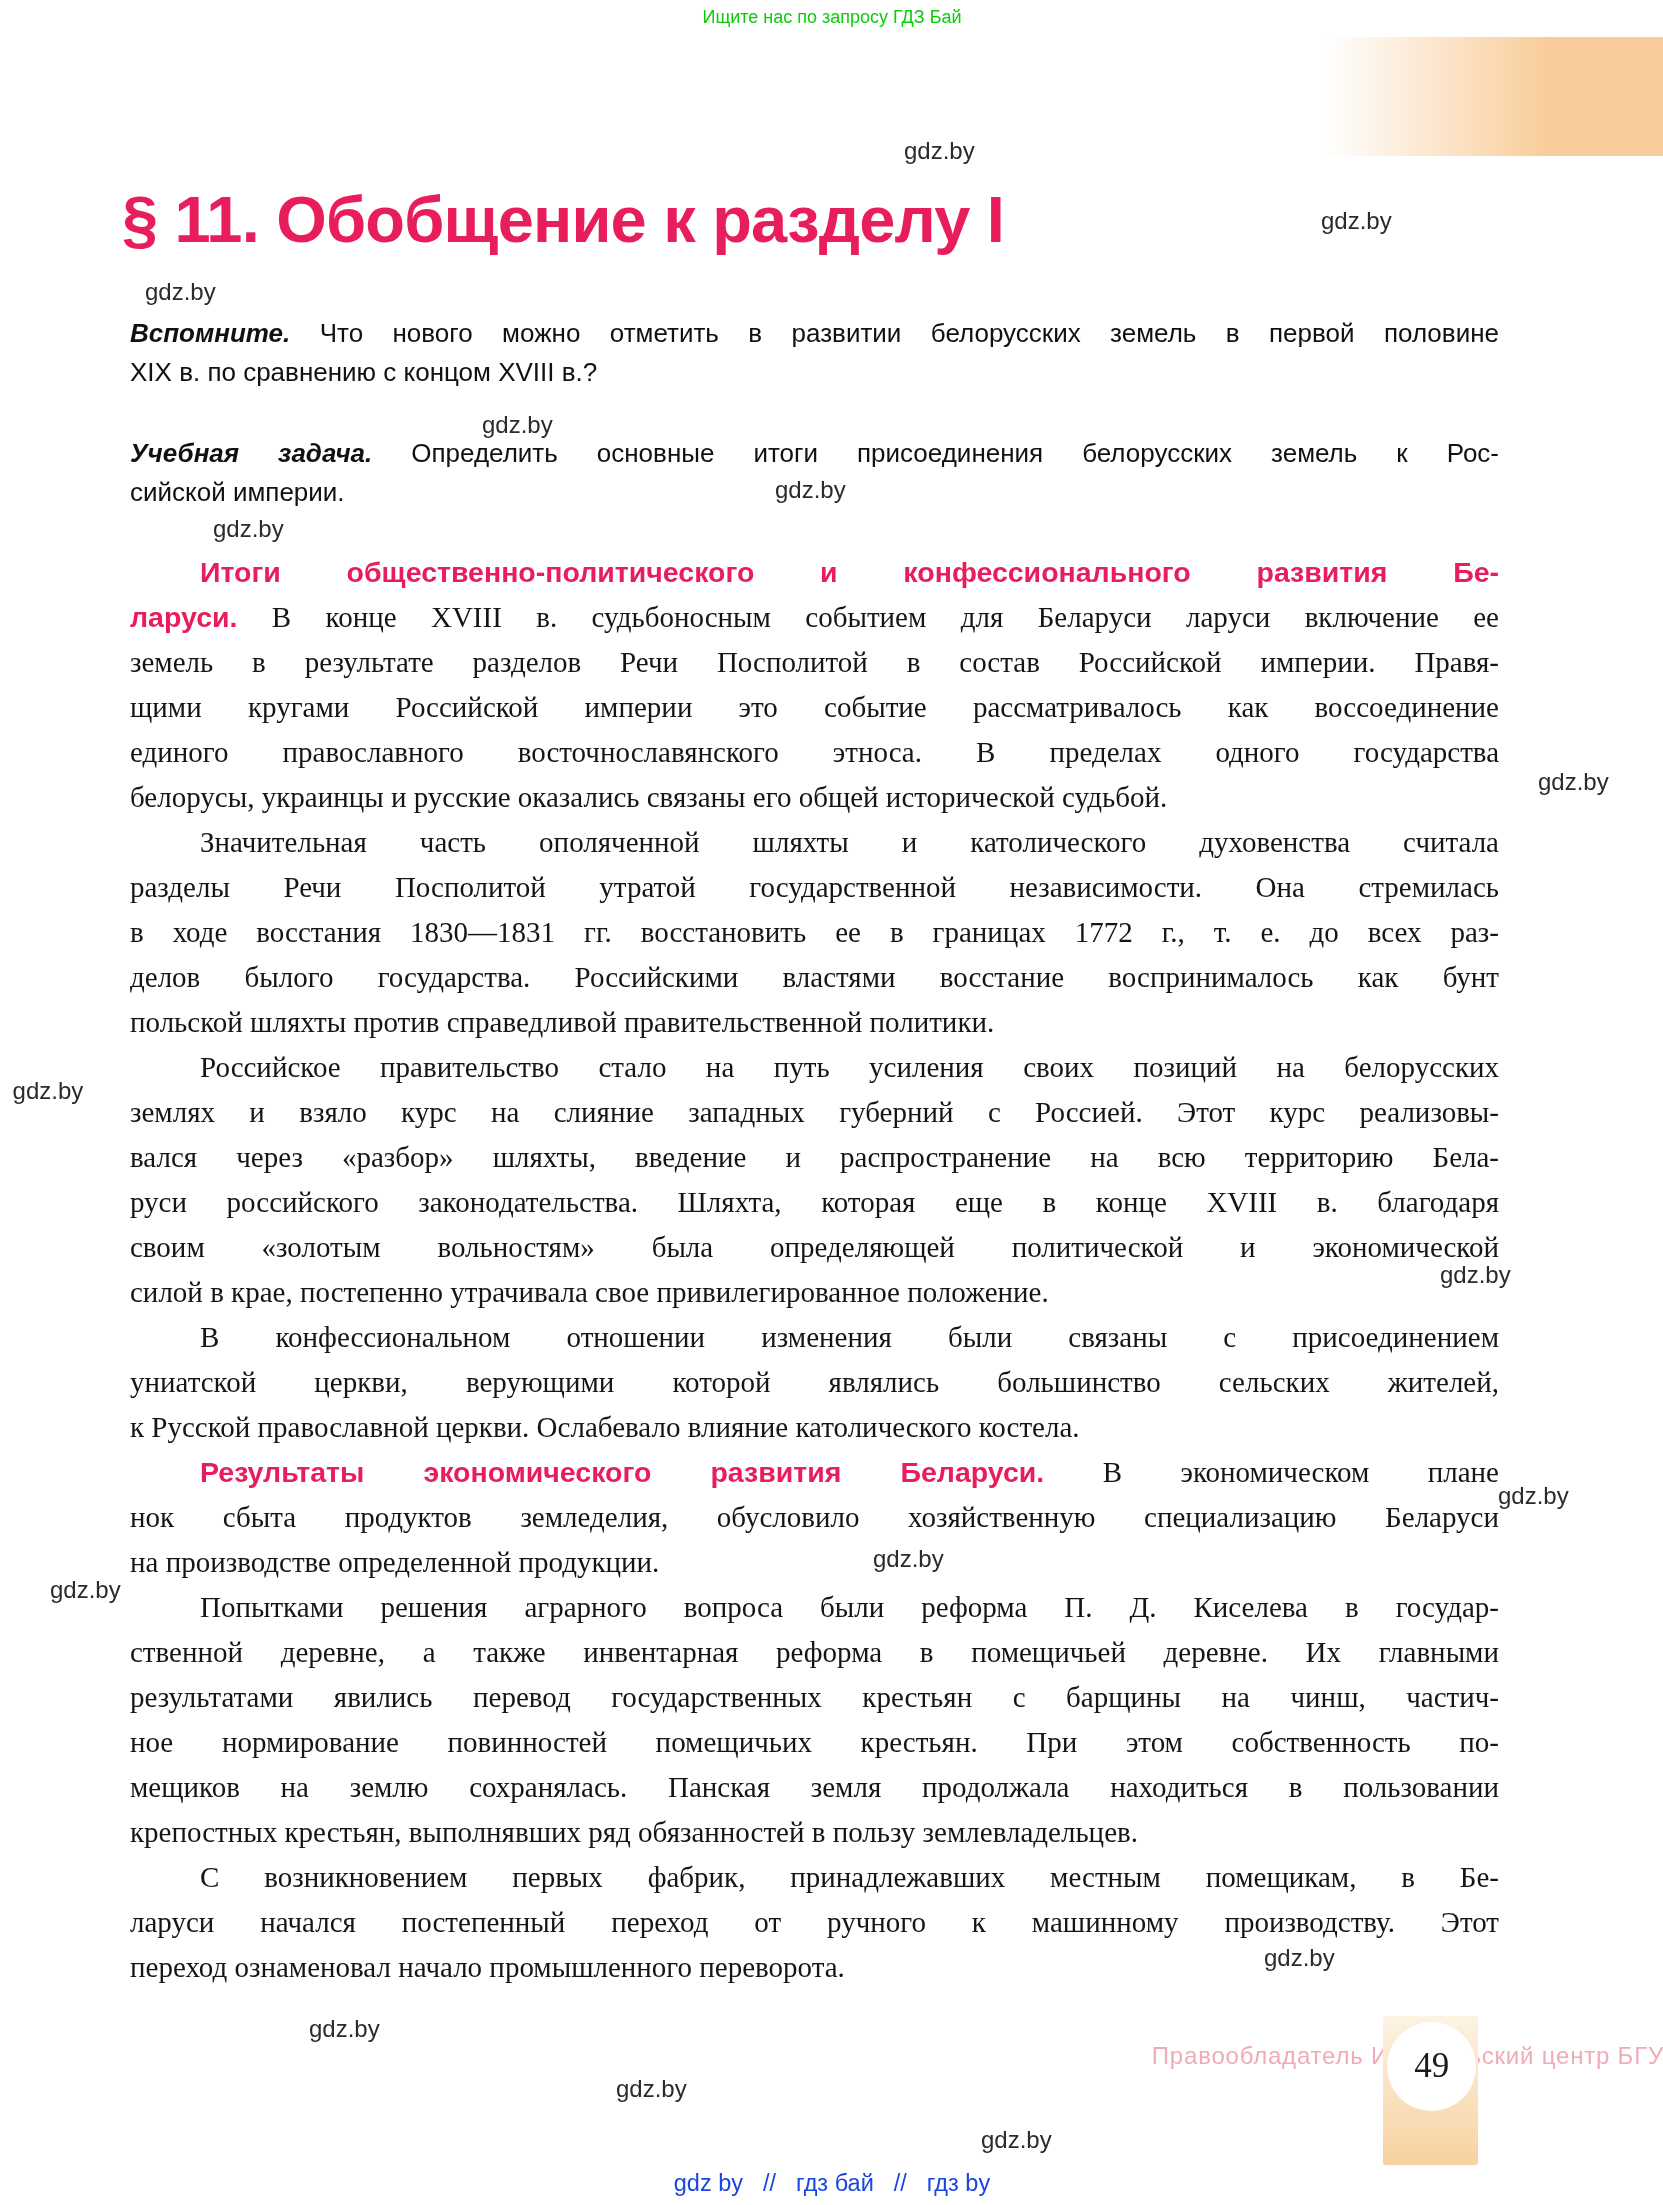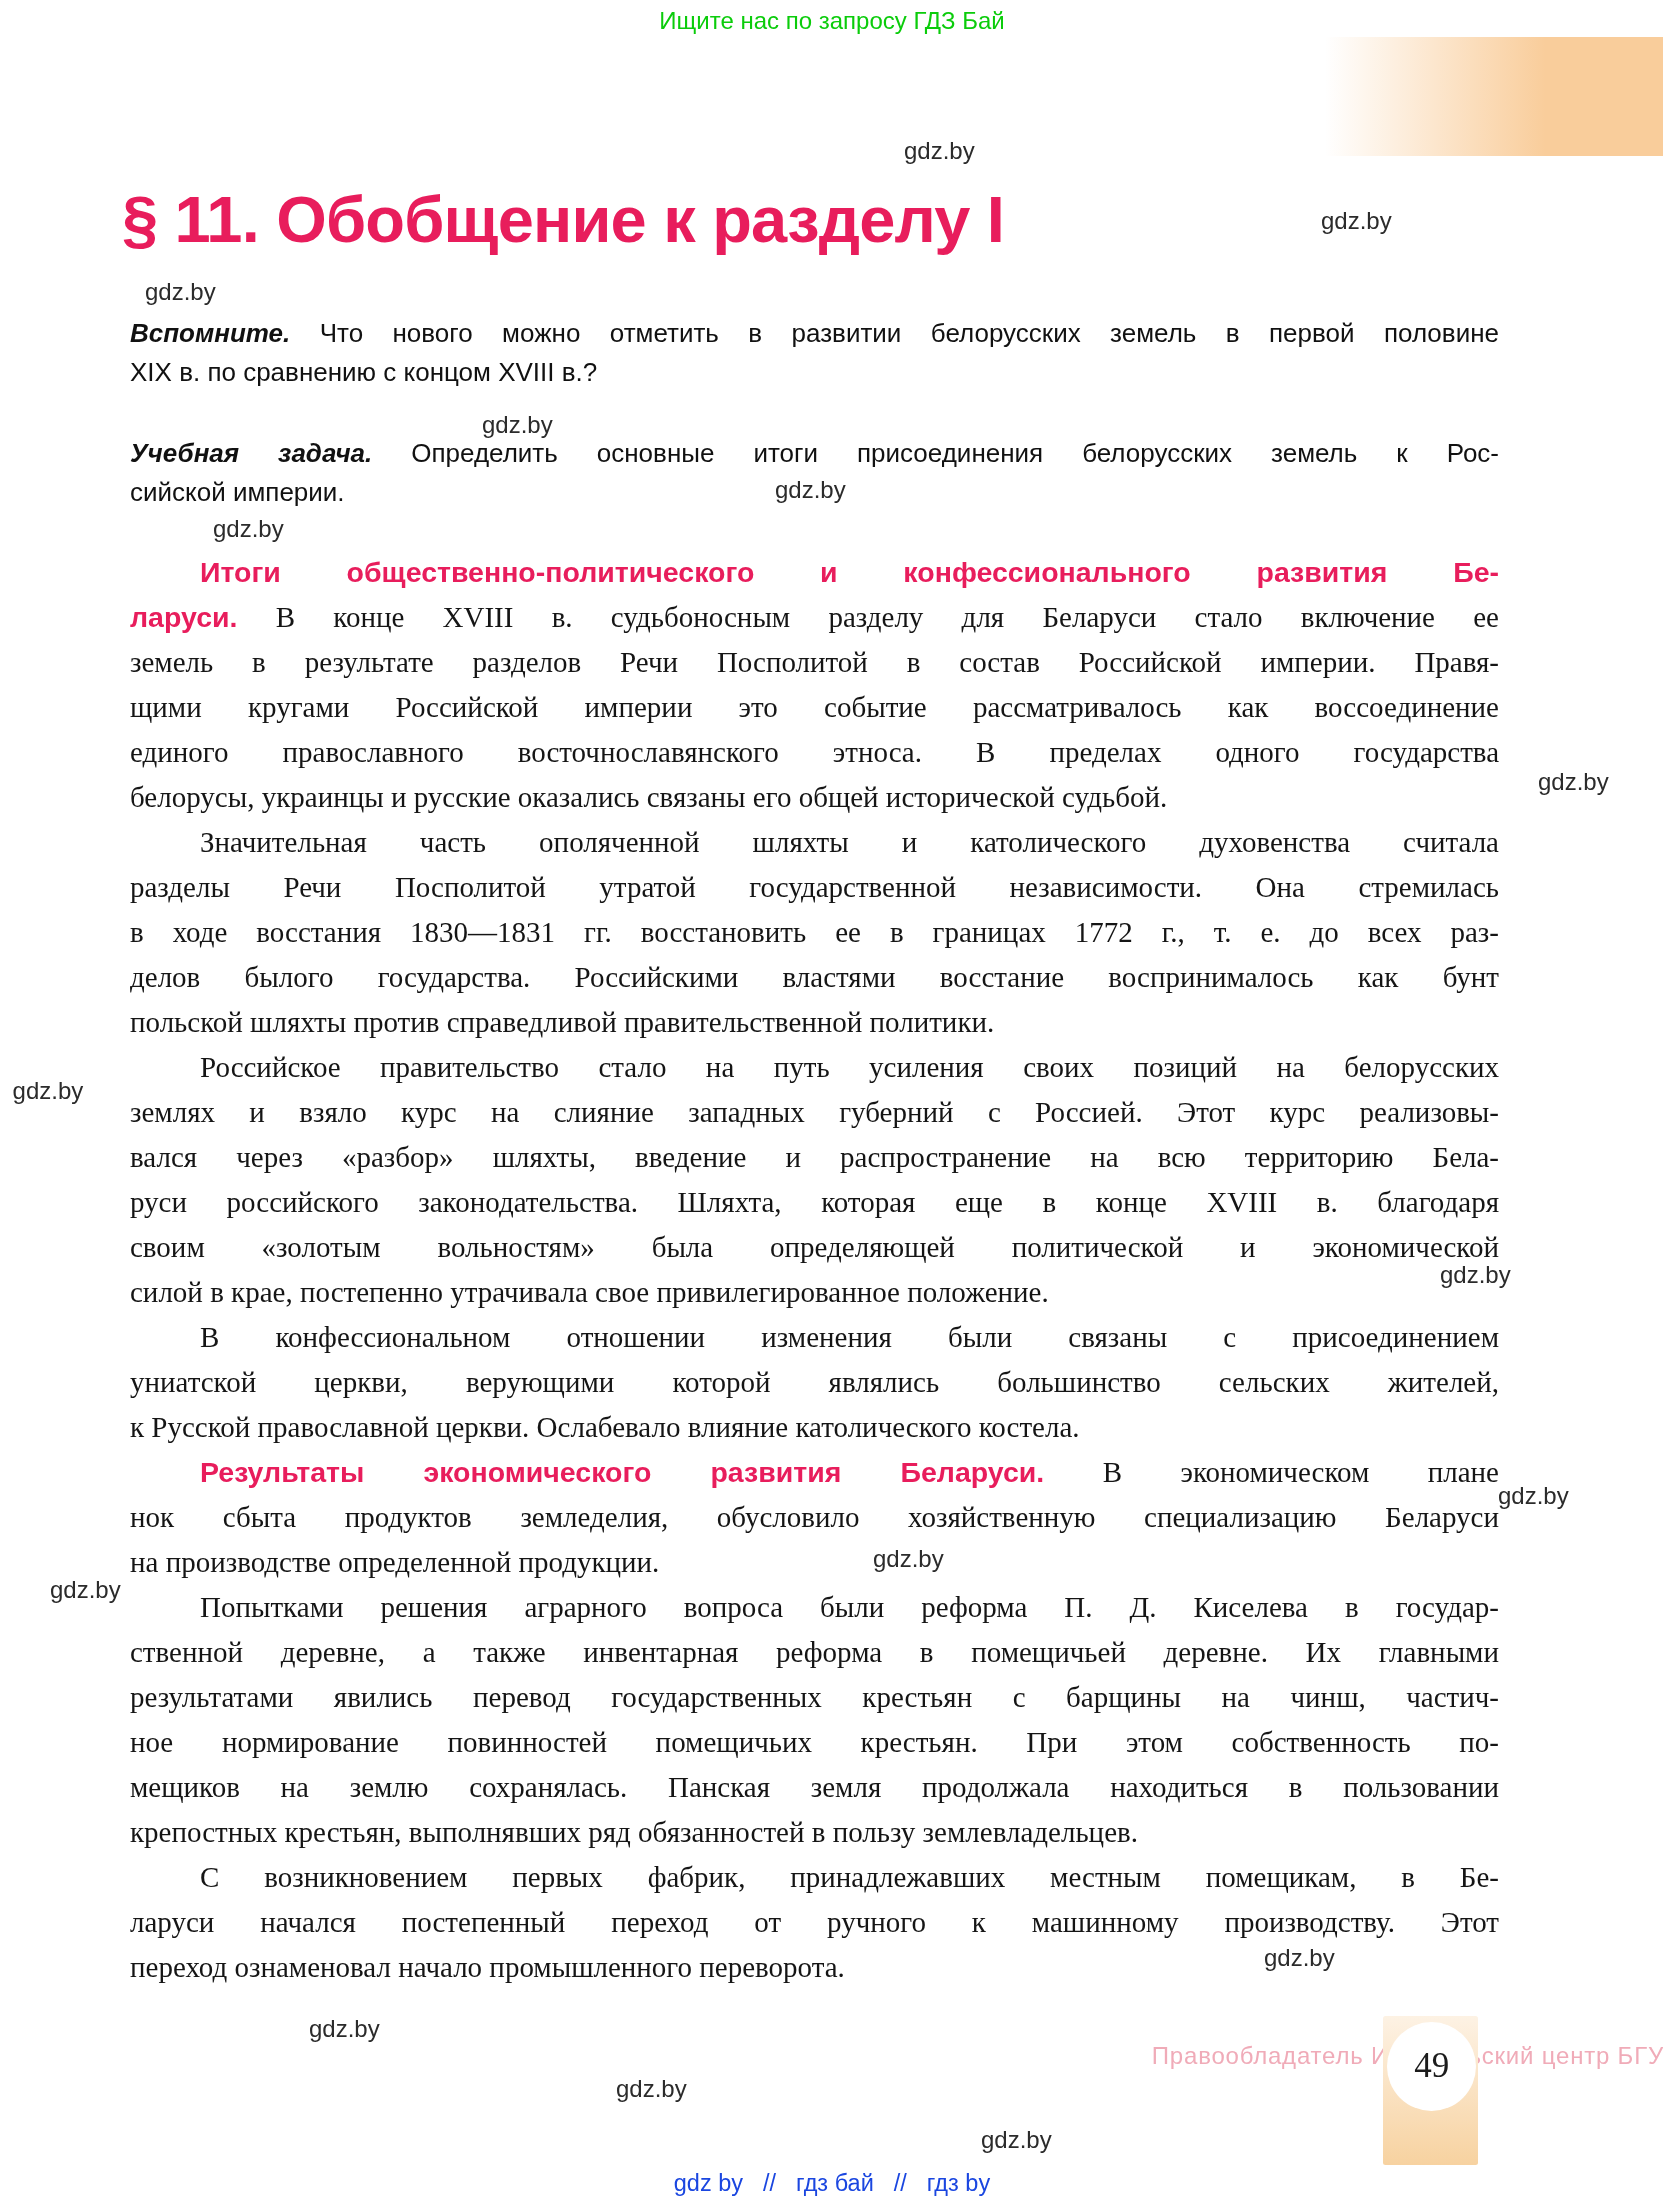--- a/index.html
+++ b/index.html
@@ -4,21 +4,21 @@
 <style>
   html,body{margin:0;padding:0;background:#9a9a9a;}
   .page{
     position:relative;width:1664px;height:2205px;background:#ffffff;
     overflow:hidden;font-family:"Liberation Sans",sans-serif;color:#111;
   }
   .abs{position:absolute;}
   
   .promo{
     left:0;right:0;top:6.7px;text-align:center;
-    font-size:24px;font-weight:400;
+    font-size:18px;font-weight:400;
   }
   
   .peach-bar{
     right:0;top:37px;width:339px;height:119px;
   }
   .pagebox{
     left:1383px;top:2016px;width:95px;height:149px;border-radius:2.5px;
   }
   .pagebox .circle{
     position:absolute;left:4.2px;top:5.9px;width:89px;height:89px;border-radius:50%;
@@ -81,21 +81,21 @@
       </div>
       <div class="block2">
         <div class="jf"><span class="bi">Учебная задача.</span><span> Определить основные итоги присоединения белорусских земель к Рос-</span></div>
         <div><span>сийской империи.</span></div>
       </div>
     </div>
 
   <div class="abs bodycol">
       <div>
         <div class="jf ind"><span class="hl" style="color: rgb(232, 29, 92);">Итоги общественно-политического и конфессионального развития Бе-</span></div>
-        <div class="jf"><span class="hl" style="color: rgb(232, 29, 92);">ларуси.</span><span> В конце XVIII в. судьбоносным разделу для Беларуси стало включение ее</span></div>
+        <div class="jf"><span class="hl" style="color: rgb(232, 29, 92);">ларуси.</span><span> В конце XVIII в. судьбоносным событием для Беларуси ларуси включение ее</span></div>
         <div class="jf"><span>земель в результате разделов Речи Посполитой в состав Российской империи. Правя-</span></div>
         <div class="jf"><span>щими кругами Российской империи это событие рассматривалось как воссоединение</span></div>
         <div class="jf"><span>единого православного восточнославянского этноса. В пределах одного государства</span></div>
         <div><span>белорусы, украинцы и русские оказались связаны его общей исторической судьбой.</span></div>
       </div>
       <div>
         <div class="jf ind"><span>Значительная часть ополяченной шляхты и католического духовенства считала</span></div>
         <div class="jf"><span>разделы Речи Посполитой утратой государственной независимости. Она стремилась</span></div>
         <div class="jf"><span>в ходе восстания 1830—1831 гг. восстановить ее в границах 1772 г., т. е. до всех раз-</span></div>
         <div class="jf"><span>делов былого государства. Российскими властями восстание воспринималось как бунт</span></div>

